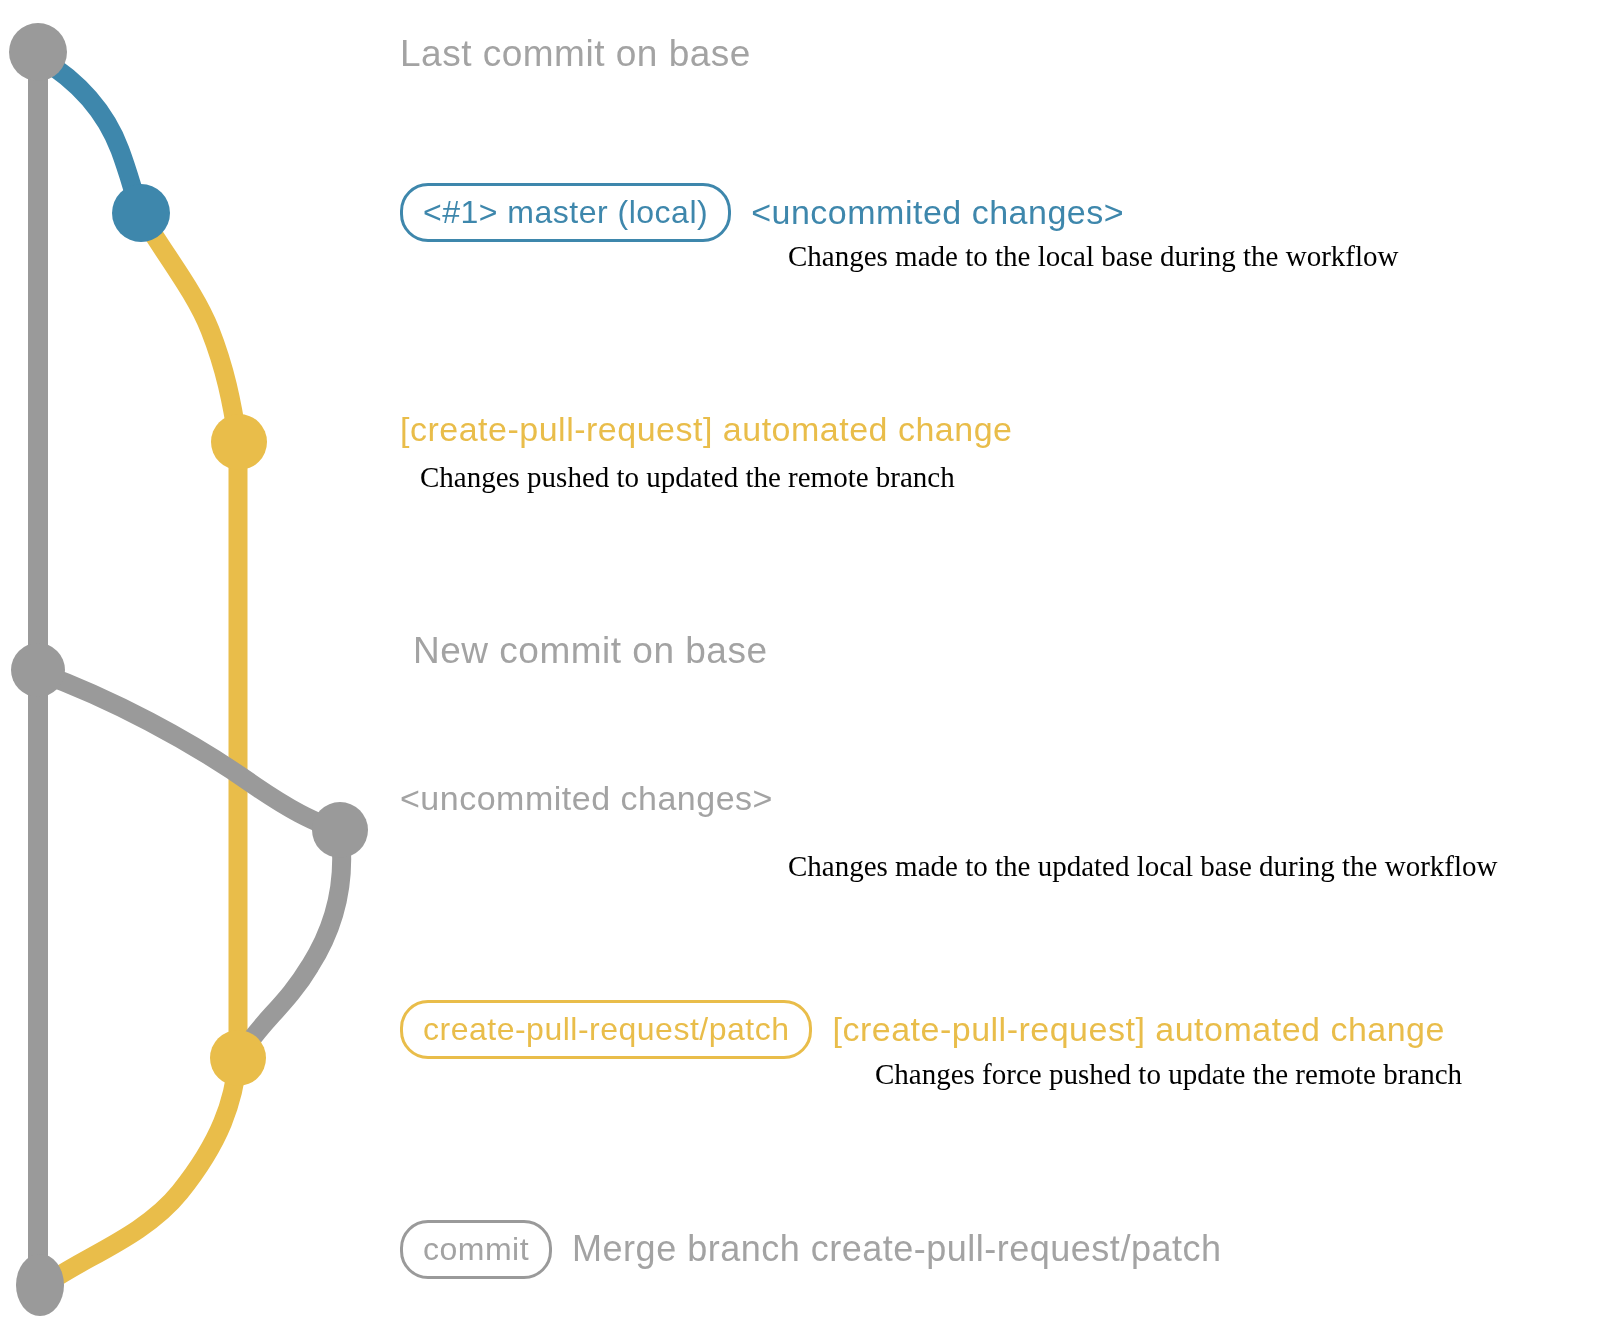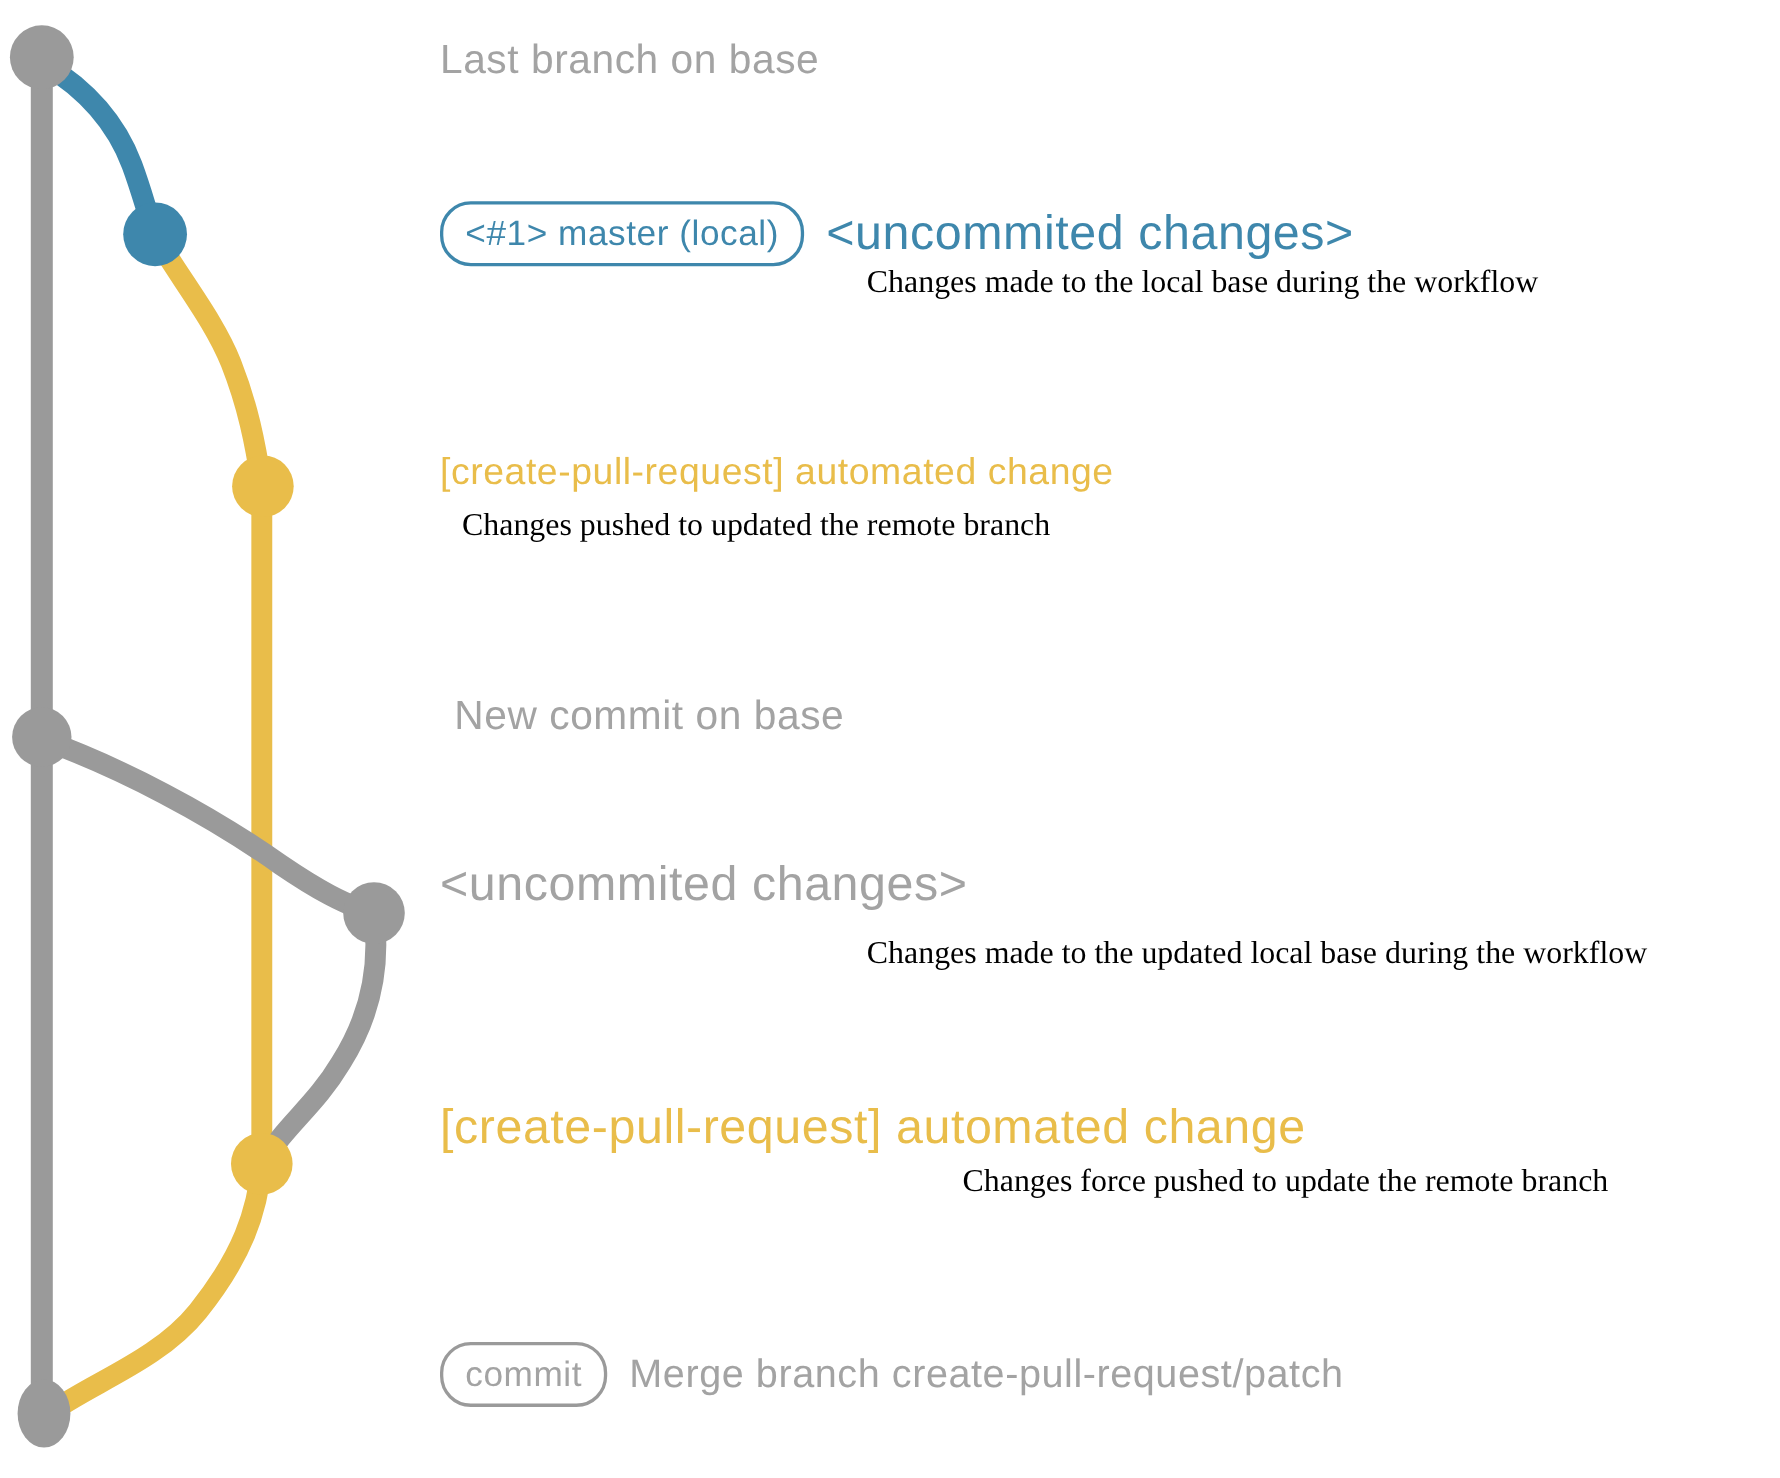--- a/index.html
+++ b/index.html
@@ -28,21 +28,21 @@
   }
   .row{position:absolute;display:flex;align-items:center;gap:20px;white-space:nowrap;}
   .badge{
     display:inline-block;border:3px solid;border-radius:28px;
     padding:8px 20px;font-size:32px;line-height:1.15;background:#fff;
     letter-spacing:0.5px;
   }
   .badge.blue{color:var(--c-blue);border-color:var(--c-blue);}
   .badge.gray{color:var(--c-graytext);border-color:var(--c-grayline);}
   .badge.yellow{color:var(--c-yellow);border-color:var(--c-yellow);}
-  .title{font-size:44px;letter-spacing:0.5px;}
+  .title{font-size:34px;letter-spacing:0.5px;}
   .title.blue{color:var(--c-blue);}
   .title.gray{color:var(--c-graytext);}
   .title.yellow{color:var(--c-yellow);}
   .title.big{font-size:36px;}
   .heading{position:absolute;font-size:34px;white-space:nowrap;letter-spacing:0.5px;}
   .heading.yellow{color:var(--c-yellow);}
   .desc{
     position:absolute;font-family:"Liberation Serif",serif;
     font-size:29px;color:var(--c-desc);white-space:nowrap;
   }
@@ -66,39 +66,40 @@
 
   <circle cx="38" cy="52" r="29" class="fill-gray"></circle>
   <circle cx="141" cy="213" r="29" class="fill-blue"></circle>
   <circle cx="239" cy="442" r="28" class="fill-yellow"></circle>
   <circle cx="38" cy="670" r="27" class="fill-gray"></circle>
   <circle cx="340" cy="830" r="28" class="fill-gray"></circle>
   <circle cx="238" cy="1058" r="28" class="fill-yellow"></circle>
   <ellipse cx="40" cy="1285" rx="24" ry="31" class="fill-gray"></ellipse>
 </svg>
 
-<div class="caption" style="left:400px;top:33px;">Last branch on base</div>
+<div class="caption" style="left:400px;top:33px;">Last commit on base</div>
 
 <div class="row" style="left:400px;top:183px;">
   <span class="badge blue">&lt;#1&gt; master (local)</span>
   <span class="title blue">&lt;uncommited changes&gt;</span>
 </div>
 <div class="desc" style="left:788px;top:240px;">Changes made to the local base during the workflow</div>
 
 <div class="heading yellow" style="left:400px;top:410px;">[create-pull-request] automated change</div>
 <div class="desc" style="left:420px;top:461px;">Changes pushed to updated the remote branch</div>
 
 <div class="caption" style="left:400px;top:630px;margin-left:13px;">New commit on base</div>
 
 <div class="row" style="left:400px;top:779px;">
   <span class="title gray">&lt;uncommited changes&gt;</span>
 </div>
 <div class="desc" style="left:788px;top:838px;margin-top:12px;">Changes made to the updated local base during the workflow</div>
 
 <div class="row" style="left:400px;top:1000px;">
+  <span class="badge yellow">create-pull-request/patch</span>
   <span class="title yellow">[create-pull-request] automated change</span>
 </div>
 <div class="desc" style="left:875px;top:1058px;">Changes force pushed to update the remote branch</div>
 
 <div class="row" style="left:400px;top:1220px;">
   <span class="badge gray">commit</span>
   <span class="title gray big">Merge branch create-pull-request/patch</span>
 </div>
 
 </body></html>

